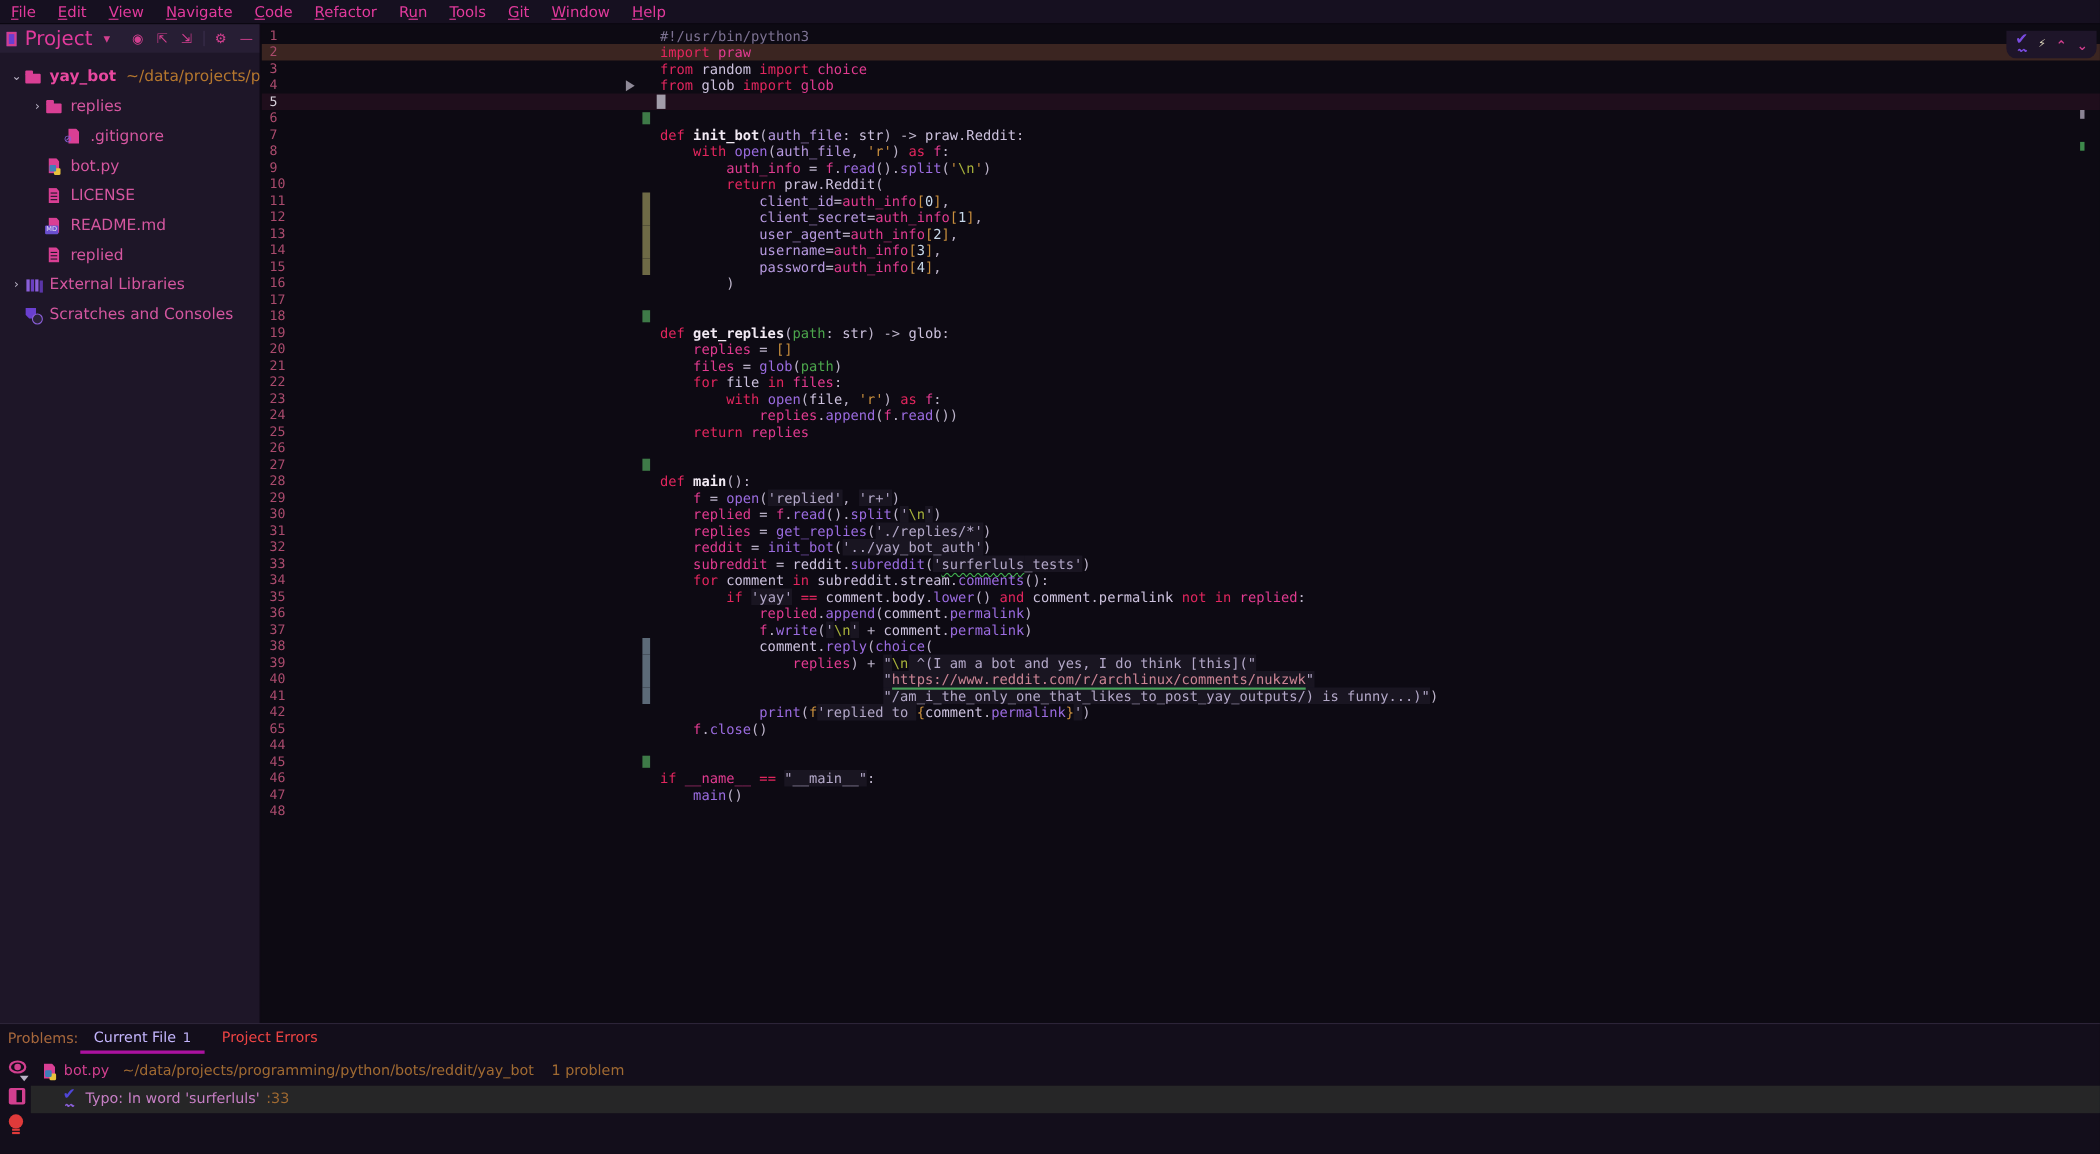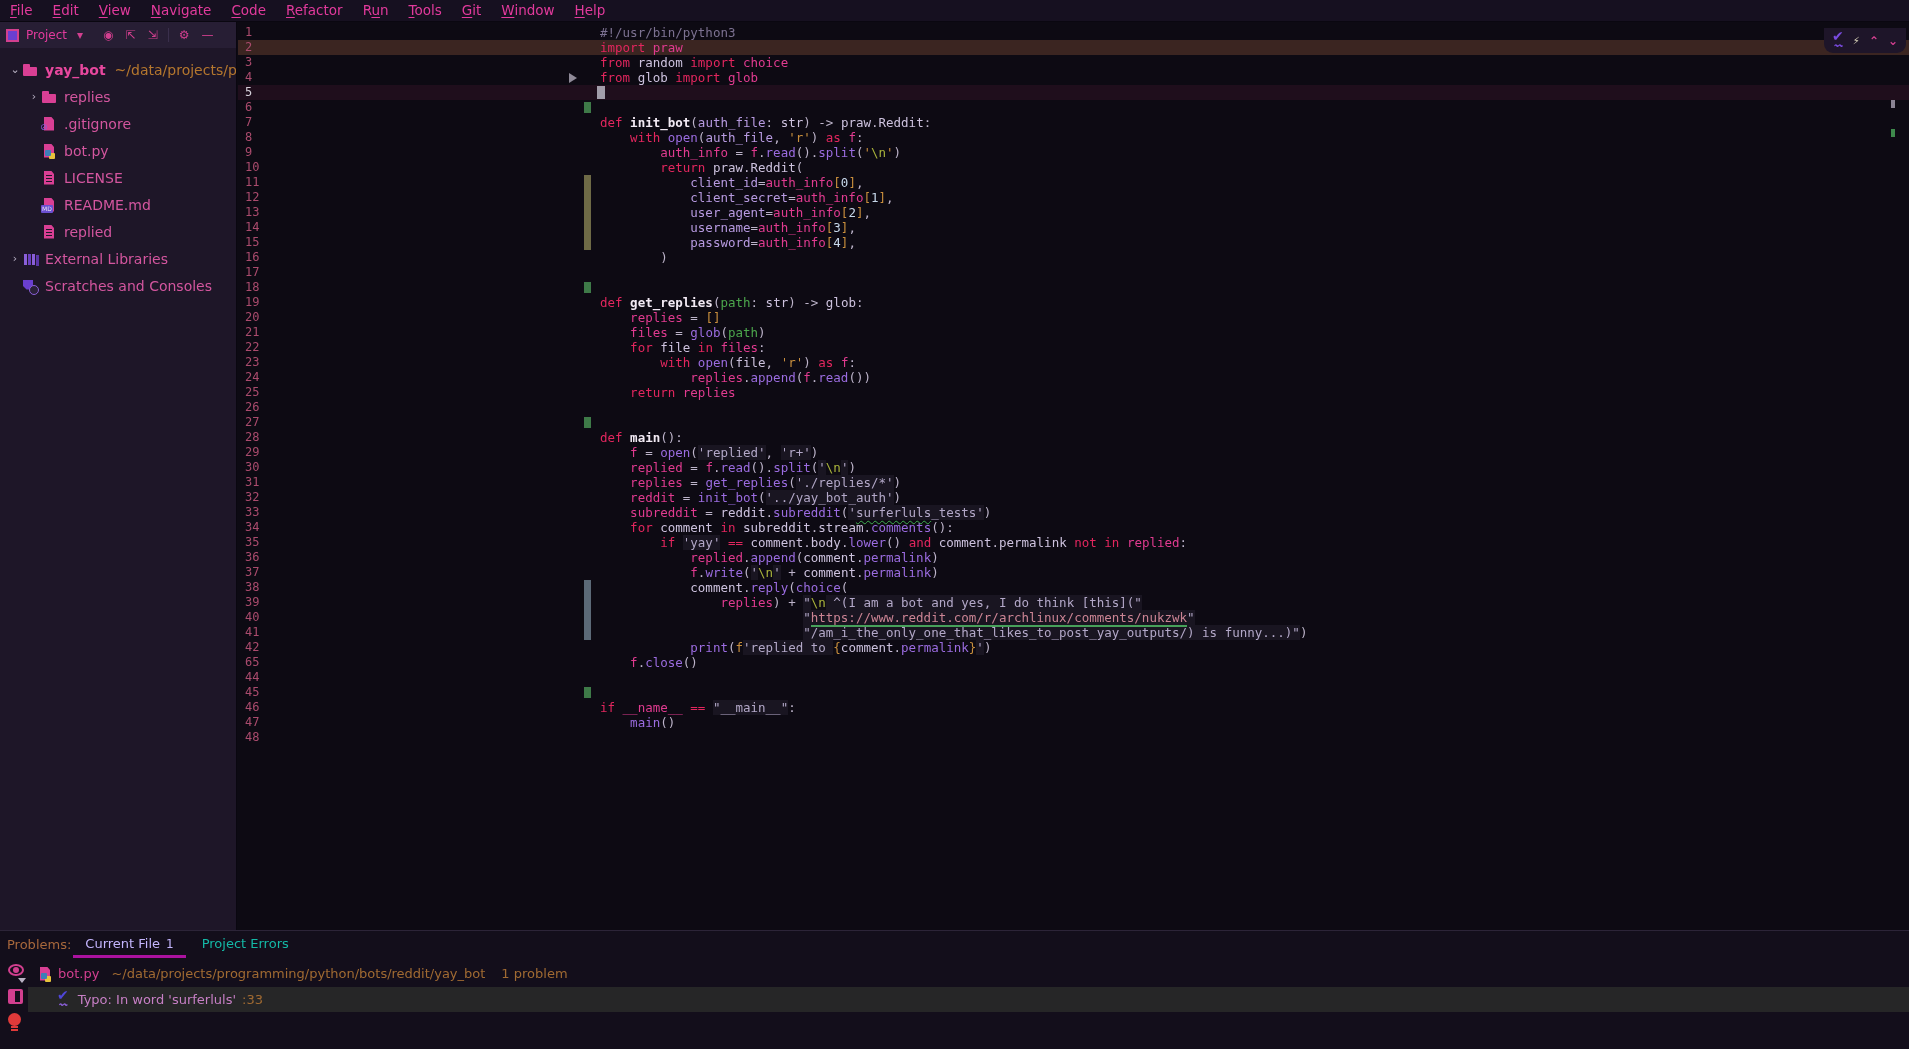--- a/index.html
+++ b/index.html
@@ -12,21 +12,21 @@
              background:#161020; border-bottom:1px solid #0a0710; }
   .menu-item { display:inline-block; padding:0 10px; line-height:21px; font-size:13.5px;
                color:#e23a9c; cursor:default; }
   .menu-item u { text-decoration-thickness:1px; text-underline-offset:2px; }
 
   
   #project-panel { position:absolute; left:0; top:22px; width:237px; height:908px;
                    background:#1e1628; overflow:hidden; border-right:1px solid #0a0710; }
   #project-header { height:26px; background:#271e34; display:flex; align-items:center; padding-left:6px; }
   .pp-sq { width:13px; height:13px; background:#6a3fd0; border:2px solid #d23f8f; margin-right:7px; }
-  #project-title { color:#e23a9c; font-size:12px; margin-right:4px; }
+  #project-title { color:#e23a9c; font-size:18px; margin-right:4px; }
   .hdr-ic { color:#d23f8f; font-size:12px; margin:0 6px; }
   .hdr-sep { width:1px; height:14px; background:#3a2f4c; margin:0 4px; }
   #tree { padding-top:8px; }
   .tree-row { height:27px; display:flex; align-items:center; white-space:nowrap; font-size:14px; }
   .tree-chevron { color:#b9b2c4; font-size:11px; width:14px; text-align:center; flex:0 0 14px; }
   .tree-label { color:#d4569f; margin-left:7px; }
   .tree-extra { color:#b5772e; margin-left:9px; }
   
   .ic { position:relative; flex:0 0 16px; width:16px; height:16px; }
   .ic-folder::before { content:""; position:absolute; left:1px; top:5px; width:14px; height:9px; background:#d93f94; border-radius:1px; }
@@ -83,21 +83,21 @@
   .spark { color:#d8d2b8; font-size:10px; }
   .stripe-mark { position:absolute; right:14px; width:4px; }
   .sm-gray { top:78px; height:8px; background:#8a8494; }
   .sm-green { top:107px; height:8px; background:#3e8a4c; }
 
   
   #problems { position:absolute; left:0; top:930px; width:1909px; height:119px; background:#130e1b;
               border-top:1px solid #2c2438; }
   #pp-tabs { position:relative; height:27px; display:flex; align-items:center; }
   #pp-title { color:#a8683c; font-size:13px; margin-left:7px; }
-  .pp-tab { position:relative; height:27px; line-height:25px; font-size:13px; color:#14b8a6; padding:0 14px; }
+  .pp-tab { position:relative; height:27px; line-height:25px; font-size:13px; color:#ef4444; padding:0 14px; }
   .pp-tab.active { color:#c4b5fd; }
   .pp-tab.active::after { content:""; position:absolute; left:2px; right:2px; bottom:0; height:3px; background:#ab12a0; }
   .tab-badge { margin-left:6px; font-size:12px; }
   #pp-file-row { position:absolute; left:0; top:30px; height:25px; width:100%; display:flex; align-items:center; font-size:13px; }
   #pp-file-row .ic { margin-left:37px; }
   #pp-file-name { color:#d23f8f; margin-left:5px; }
   #pp-file-path { color:#a06a32; margin-left:12px; }
   #pp-file-count { color:#a06a32; margin-left:16px; }
   #pp-issue-row { position:absolute; left:28px; top:56px; height:25px; right:0; background:#262627;
                   display:flex; align-items:center; font-size:13px; }
@@ -141,21 +141,21 @@
           <span class="tree-chevron">⌄</span>
           <span class="ic ic-folder"></span>
           <span class="tree-label" style="font-weight: bold; color: rgb(232, 72, 159);">yay_bot</span>
           <span class="tree-extra">~/data/projects/progr</span>
         </div>
         <div class="tree-row" style="padding-left: 27px;">
           <span class="tree-chevron">›</span>
           <span class="ic ic-folder"></span>
           <span class="tree-label">replies</span>
         </div>
-        <div class="tree-row" style="padding-left: 27px;">
+        <div class="tree-row" style="padding-left: 45px;">
           <span class="tree-chevron"></span>
           <span class="ic ic-doc ic-gitignore"></span>
           <span class="tree-label">.gitignore</span>
         </div>
         <div class="tree-row" style="padding-left: 27px;">
           <span class="tree-chevron"></span>
           <span class="ic ic-doc ic-python"></span>
           <span class="tree-label">bot.py</span>
         </div>
         <div class="tree-row" style="padding-left: 27px;">

